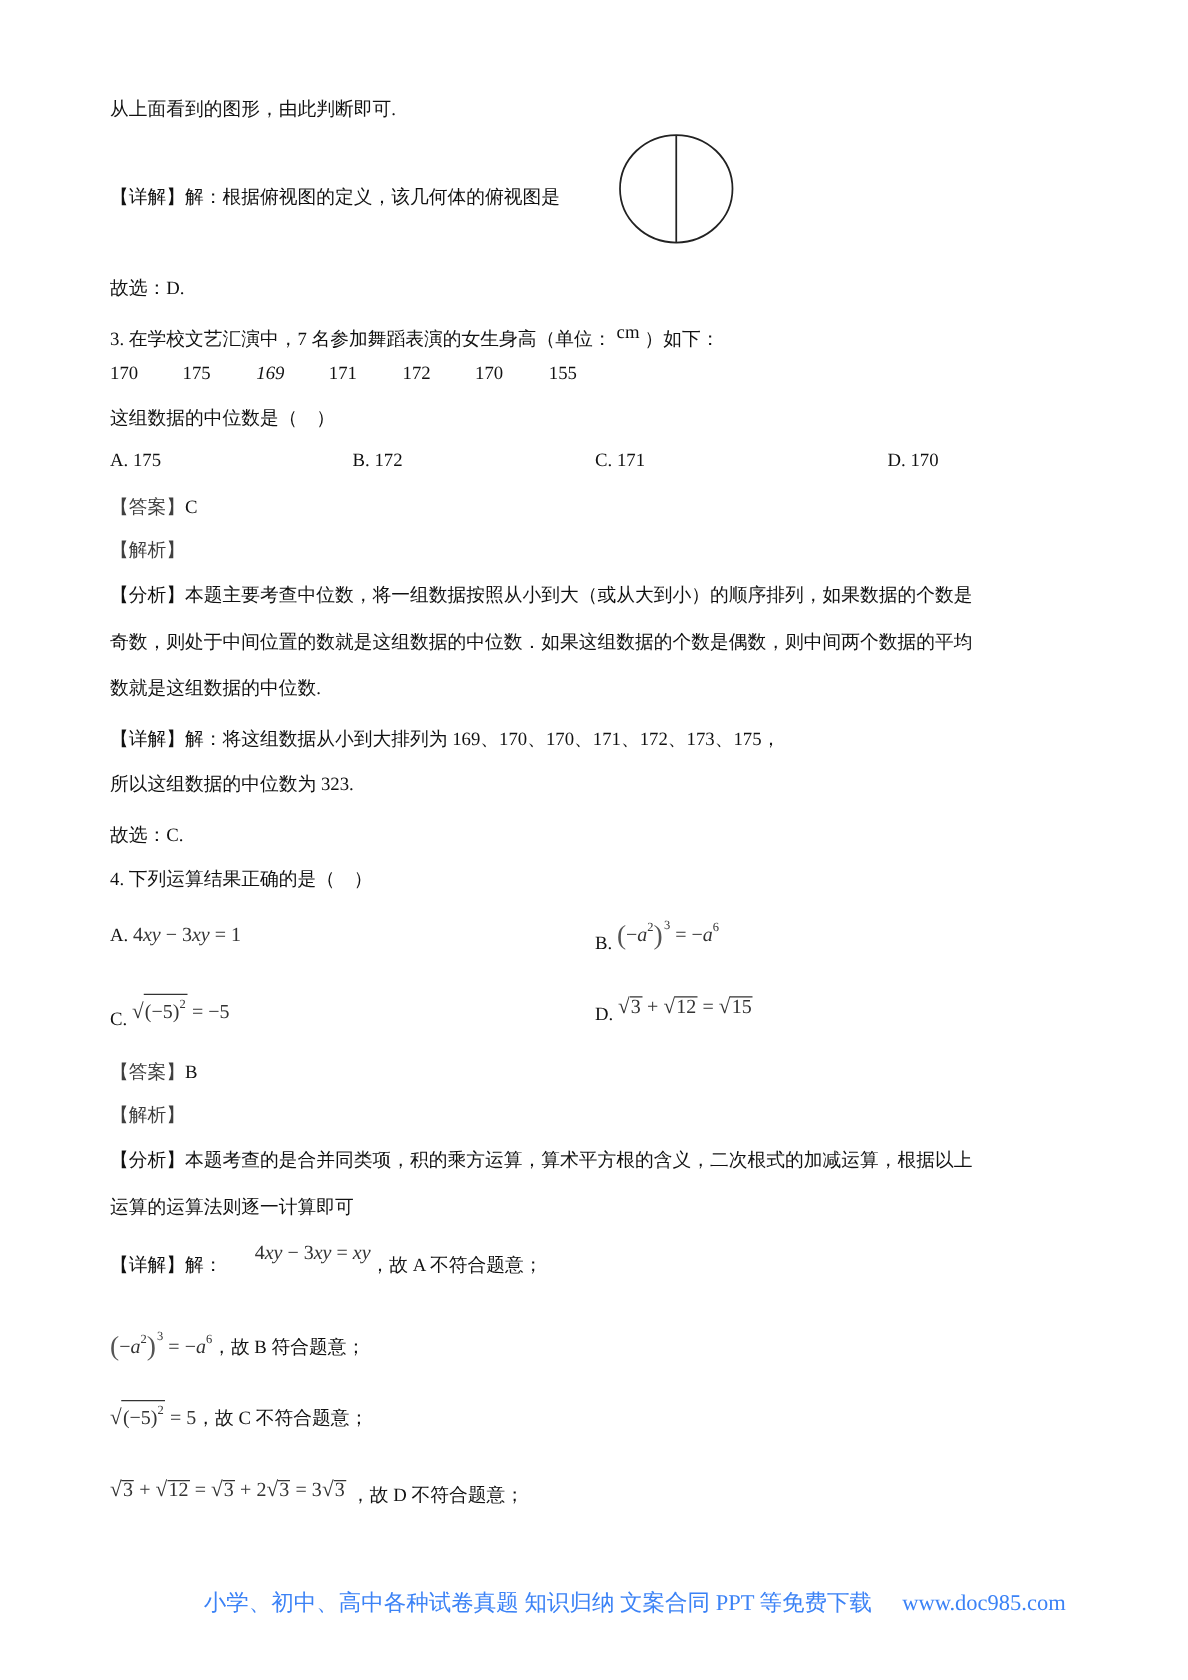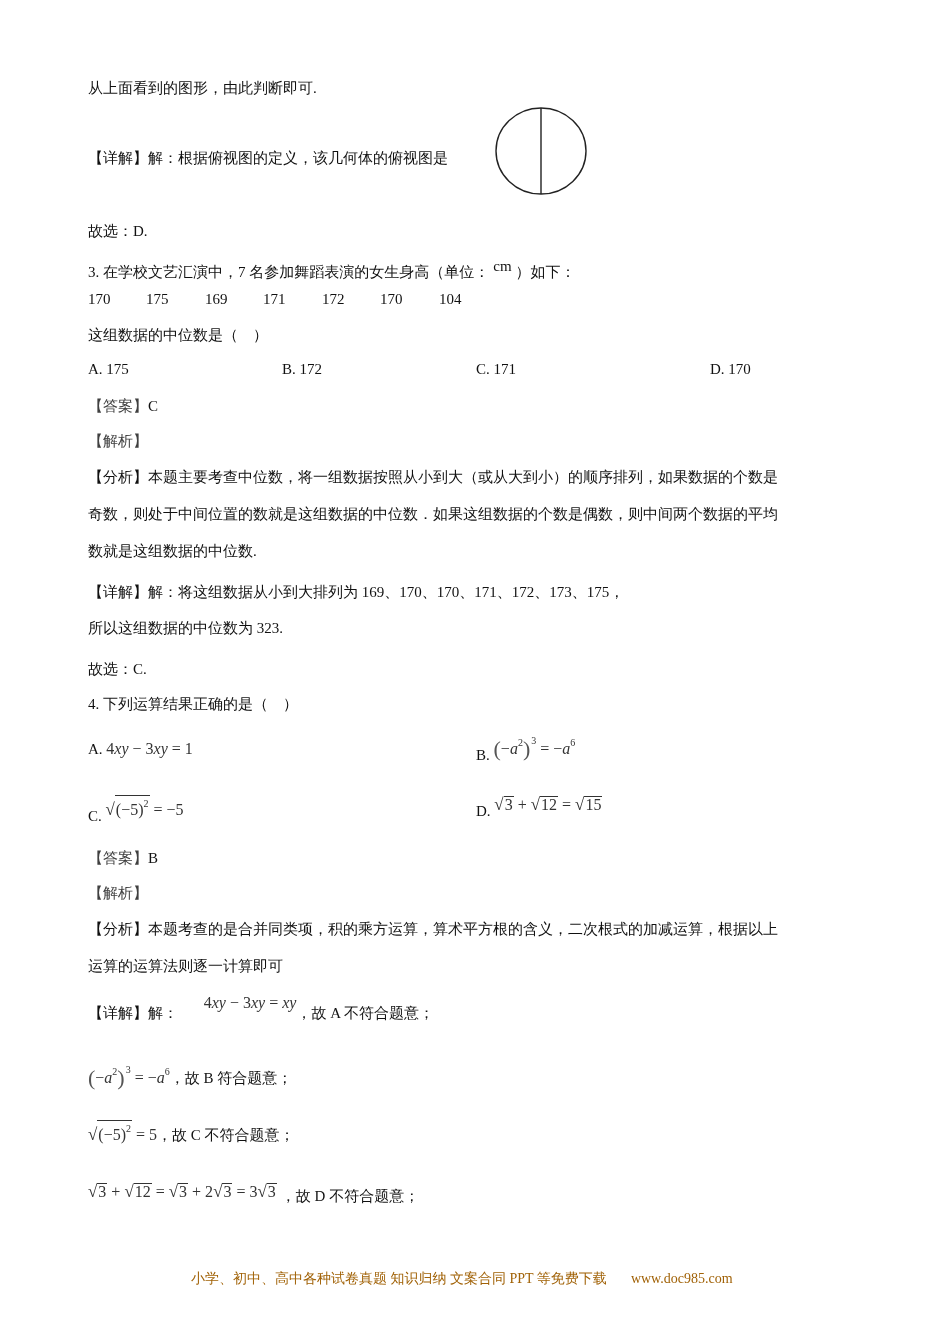--- a/index.html
+++ b/index.html
@@ -13,21 +13,21 @@
   .math { font-family: Liberation Serif, serif; font-size: 16px; color: #333; }
   .math i { font-style: italic; }
   .sup { font-size: 10px; vertical-align: 8px; }
   .sup2 { font-size: 10px; vertical-align: 10px; margin-left: 1px; }
   .paren { font-size: 22px; font-weight: 200; color: #555; vertical-align: -2px; }
   .sqrt { display: inline-block; position: relative; }
   .sqrt .rad { font-size: 17px; }
   .sqrt .body { border-top: 1px solid #333; padding: 0 1px; display: inline-block; line-height: 16px; }
   .num { position: absolute; top: 291px; }
   .opt { position: absolute; }
-  .footer { position: absolute; top: 1270px; left: 163px; font-size: 14px; white-space: nowrap; color: #a16207; margin-left: 28px; }
+  .footer { position: absolute; top: 1270px; left: 163px; font-size: 18px; white-space: nowrap; color: #3b82f6; }
   .footer .url { margin-left: 24px; }
   .cm { font-size: 15px; vertical-align: 6px; margin: 0 4px; }
 </style>
 </head>
 <body>
 
 <div class="line" style="top:78px;">从上面看到的图形，由此判断即可.</div>
 <div class="line" style="top:148px;">
   <span>【详解】</span><span>解：根据俯视图的定义，该几何体的俯视图是</span>
 </div>
@@ -35,25 +35,25 @@
   <ellipse cx="47" cy="46" rx="45" ry="43" fill="none" stroke="#222" stroke-width="1.4"></ellipse>
   <line x1="47" y1="3" x2="47" y2="89" stroke="#222" stroke-width="1.4"></line>
 </svg>
 <div class="line" style="top:221px;">故选：D.</div>
 
 <div class="line" style="top:256px;">
   <span>3. 在学校文艺汇演中，7 名参加舞蹈表演的女生身高（单位：</span><span class="cm">cm</span><span>）如下：</span>
 </div>
 <span class="num" style="left:88px;">170</span>
 <span class="num" style="left:146px;">175</span>
-<span class="num" style="left:205px;">169</span>
+<span class="num" style="left:205px;font-style:italic;">169</span>
 <span class="num" style="left:263px;">171</span>
 <span class="num" style="left:322px;">172</span>
 <span class="num" style="left:380px;">170</span>
-<span class="num" style="left:439px;">104</span>
+<span class="num" style="left:439px;">155</span>
 <div class="line" style="top:325px;">这组数据的中位数是（　）</div>
 <span class="opt" style="left:88px; top:361px;">A. 175</span>
 <span class="opt" style="left:282px; top:361px;">B. 172</span>
 <span class="opt" style="left:476px; top:361px;">C. 171</span>
 <span class="opt" style="left:670px; top:361px;margin-left:40px;">D. 170</span>
 <div class="line" style="top:396px;">
   <span class="tag">【答案】</span><span>C</span>
 </div>
 <div class="line tag" style="top:431px;">【解析】</div>
 <div class="line" style="top:467px;">

